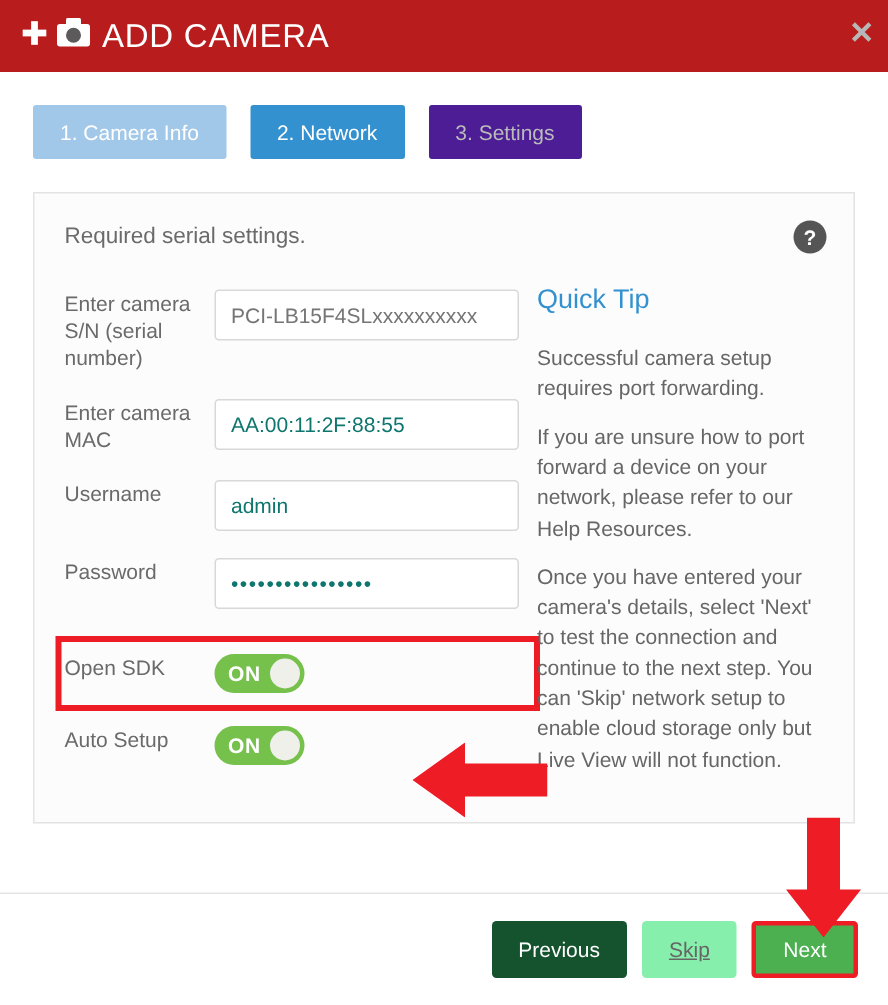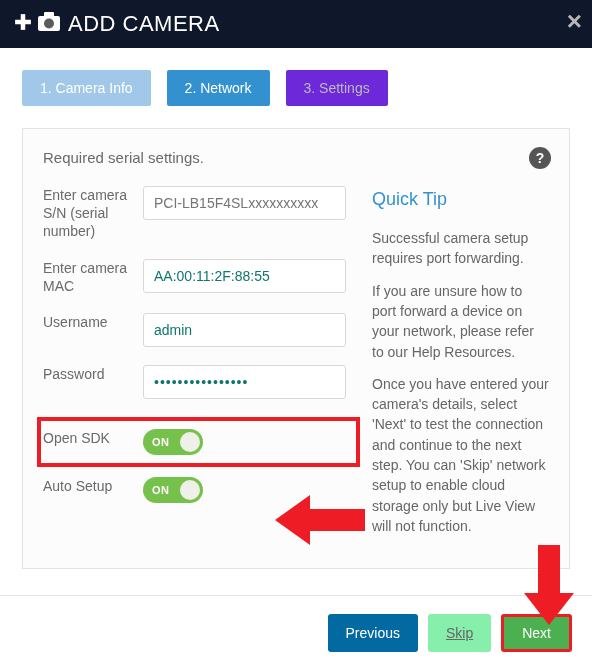--- a/index.html
+++ b/index.html
@@ -1,46 +1,46 @@
 <!DOCTYPE html>
 <html><head>
   <meta charset="utf-8">
   <style>
     * { box-sizing: border-box; margin: 0; padding: 0; font-family: "Segoe UI", Arial, sans-serif; }
     html,body{width:592px;height:670px;background:#fff;color:#555;}
     .modal{position:relative;width:100%;height:100%;display:flex;flex-direction:column;}
-    .hdr{background:#0f172a;color:#fff;display:flex;align-items:center;padding:8px 14px;height:48px;}
+    .hdr{background:#b91c1c;color:#fff;display:flex;align-items:center;padding:8px 14px;height:48px;}
     .hdr svg{fill:#fff;}
     .hdr-title{font-size:22px;font-weight:300;letter-spacing:0.5px;margin-left:6px;}
     .close{position:absolute;right:10px;top:6px;color:#b8b6b7;font-size:26px;font-weight:bold;cursor:pointer;}
     .body{padding:22px;flex:1;position:relative;}
     .tabs{display:flex;gap:16px;margin-bottom:22px;}
     .tab{padding:10px 18px;font-size:14px;border-radius:2px;color:#fff;}
     .tab.done{background:#a1c8e8;}
     .tab.active{background:#3391d0;}
-    .tab.disabled{background:#6d28d9;color:#bbb;}
+    .tab.disabled{background:#4c1d95;color:#bbb;}
     .panel{border:1px solid #e3e3e3;padding:20px;position:relative;background:#fcfcfc;}
     .panel-title{font-size:15px;color:#6a6a6a;margin-bottom:20px;}
     .help{position:absolute;top:18px;right:18px;width:22px;height:22px;border-radius:50%;background:#555;color:#fff;display:flex;align-items:center;justify-content:center;font-size:14px;font-weight:bold;}
-    .cols{display:flex;gap:26px;}
+    .cols{display:flex;gap:12px;align-items:flex-end;}
     .form{flex:0 0 300px;}
     .tip{flex:1;font-size:14px;color:#666;line-height:1.45;}
     .tip h3{color:#3391d0;font-size:18px;font-weight:400;margin-bottom:16px;}
     .tip p{margin-bottom:12px;}
     .row{display:flex;align-items:flex-start;margin-bottom:18px;}
     .lbl{flex:0 0 100px;font-size:14px;color:#6a6a6a;line-height:1.3;}
     input[type=text],input[type=password]{flex:1;height:34px;border:1px solid #d8d8d8;border-radius:3px;padding:12px 10px;font-size:14px;color:#0f766e;background:#fff;}
     .toggle{position:relative;width:60px;height:26px;border-radius:14px;background:#76c04c;display:flex;align-items:center;}
     .toggle .knob{position:absolute;right:3px;top:3px;width:20px;height:20px;border-radius:50%;background:#eef0e9;}
-    .toggle .lab{color:#fff;font-size:11px;font-weight:bold;margin-left:9px;letter-spacing:0.5px;}
+    .toggle .lab{color:#fff;font-size:14px;font-weight:bold;margin-left:9px;letter-spacing:0.5px;}
     .highlight{border:4px solid #ee1c25;padding:8px 10px 8px 2px;margin:0 -14px 10px -6px;}
     .highlight .row{margin-bottom:0;}
     .footer{border-top:1px solid #e5e5e5;padding:18px 20px;display:flex;justify-content:flex-end;gap:10px;}
     .btn{height:38px;padding:0 18px;border:none;border-radius:3px;font-size:14px;cursor:pointer;color:#fff;}
-    .btn.prev{background:#0369a1;}
+    .btn.prev{background:#14532d;}
     .btn.skip{background:#86efac;color:#666;text-decoration:underline;}
     .btn.next{background:#4caf50;border:3px solid #ee1c25;}
     
     .arrow1{position:absolute;left:275px;top:495px;z-index:5;}
     .arrow2{position:absolute;right:18px;top:545px;z-index:5;}
   </style>
 </head>
 <body>
 
 <div class="modal">

